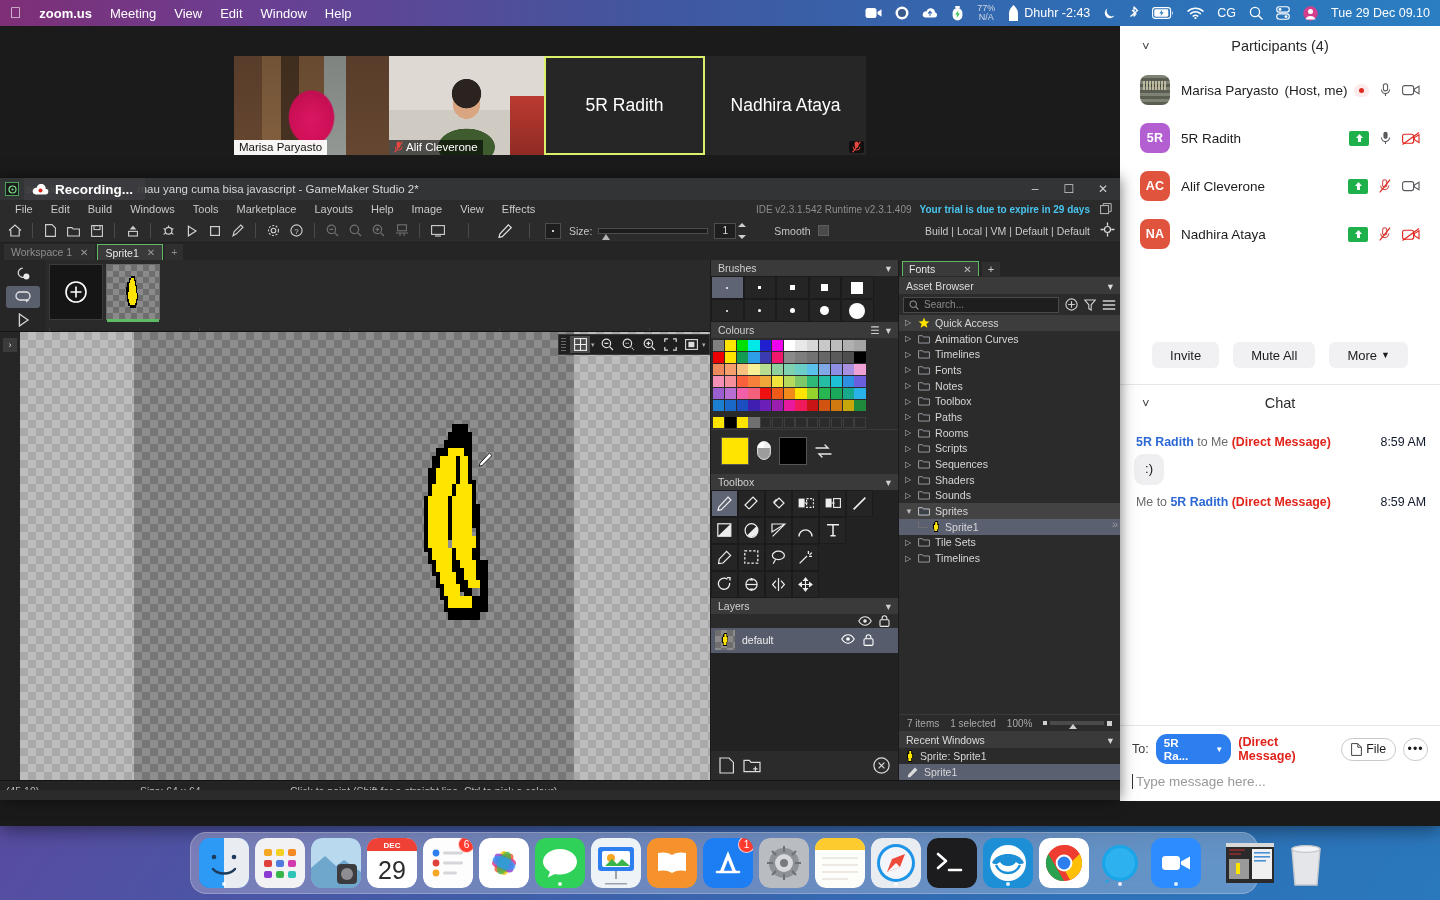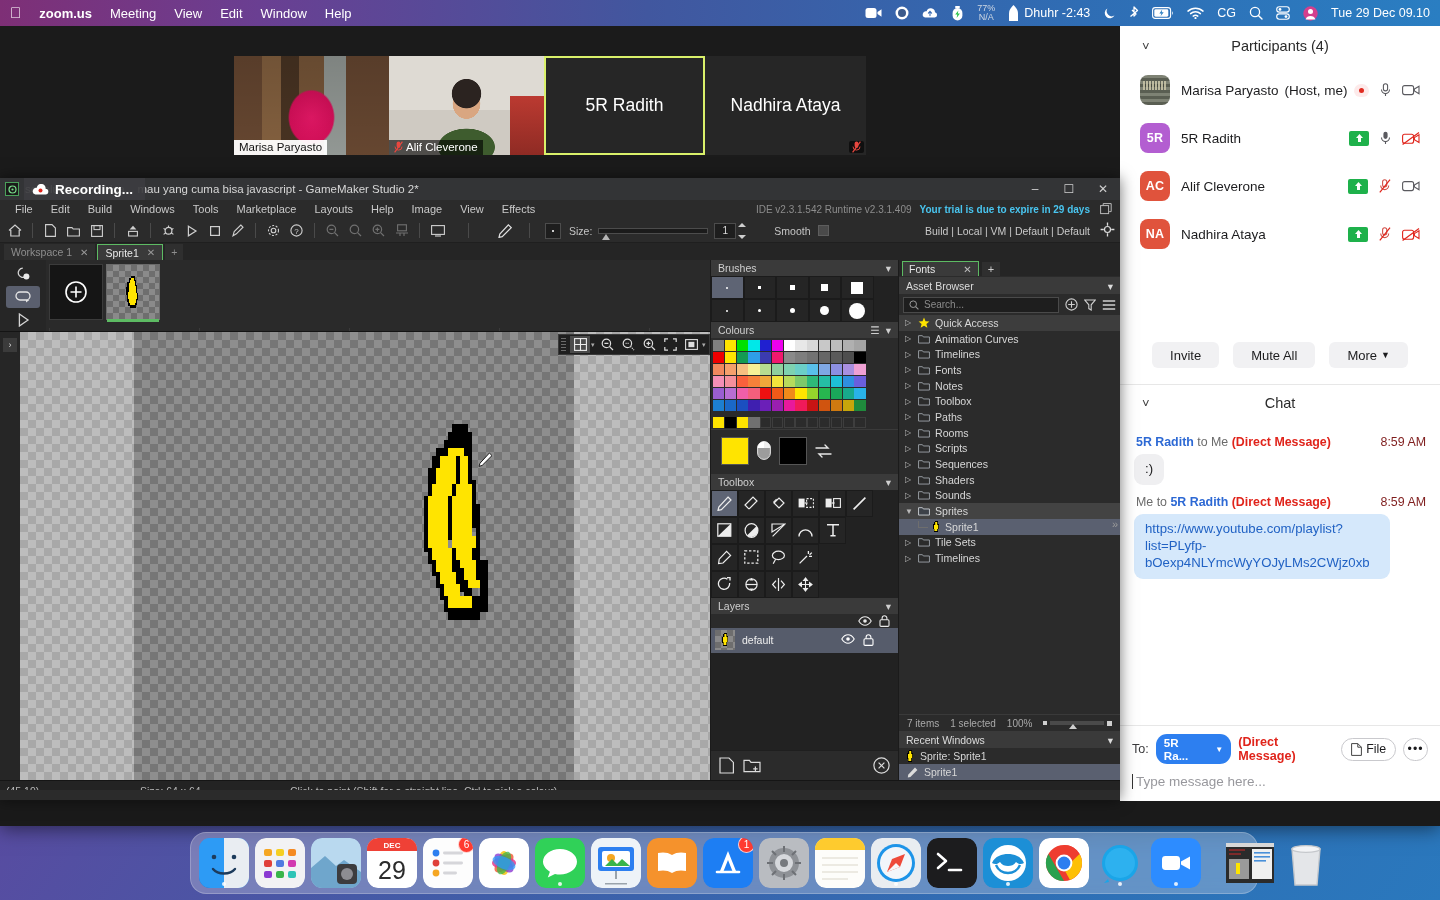--- a/index.html
+++ b/index.html
@@ -124,21 +124,21 @@
   .pbtn{ background:#f1f1f3; border:none; border-radius:6px; height:26px; padding:0 18px;
     font-size:13px; color:#1c1c1e; font-family:"Liberation Sans",sans-serif; cursor:pointer;
     display:flex; align-items:center; gap:4px;}
 
   
   #chatarea{ flex:1 1 auto; overflow:hidden; display:flex; flex-direction:column;}
   .chat-scroll{ flex:1 1 auto; padding:4px 14px 0 14px; }
   .chat-meta{ font-size:12.4px; margin:10px 0 5px 2px; color:#6b6b6b; }
   .chat-meta .who{ color:#2d69d4; font-weight:600;}
   .chat-meta .dm{ color:#e0241b; font-weight:600;}
-  .chat-meta .time{ float:right; color:#7f1d1d; font-weight:400;margin-left:8px;}
+  .chat-meta .time{ float:right; color:#0f172a; font-weight:400;margin-left:8px;}
   .bubble{ display:inline-block; max-width:256px; border-radius:9px; padding:7px 11px;
     font-size:13.2px; line-height:1.28; word-break:break-word;}
   .bubble.grey{ background:#efeff1; color:#1c1c1e;}
   .bubble.blue{ background:#d5e8fb; color:#2162c4;}
 
   .chat-compose{ border-top:1px solid #e7e7e7; padding:8px 12px 12px 12px;}
   .to-row{ display:flex; align-items:center; gap:7px; font-size:12.6px; color:#3a3a3c;}
   .to-chip{ background:#2d7ff0; color:#fff; border-radius:11px; padding:2px 8px; font-size:11.6px;
     font-weight:600; display:flex; align-items:center; gap:12px; cursor:pointer;}
   .to-dm{ color:#e0241b; font-weight:600;}
@@ -635,21 +635,20 @@
               <span class="who">5R Radith</span><span> to </span><span>Me </span><span class="dm">(Direct Message)</span>
             </div>
             <div class="bubble grey">:)</div>
           </div>
 
           <div>
             <div class="chat-meta">
               <span class="time">8:59 AM</span>
               <span>Me</span><span> to </span><span class="who">5R Radith </span><span class="dm">(Direct Message)</span>
             </div>
-            <div class="bubble blue">https://www.youtube.com/playlist?list=PLyfp-bOexp4NLYmcWyYOJyLMs2CWjz0xb</div>
           </div>
         </div>
 
         <div class="chat-compose">
           <div class="to-row">
             <span>To:</span>
             <span class="to-chip">
               <span>5R Ra...</span>
               <span style="font-size:8px">▼</span>
             </span>

